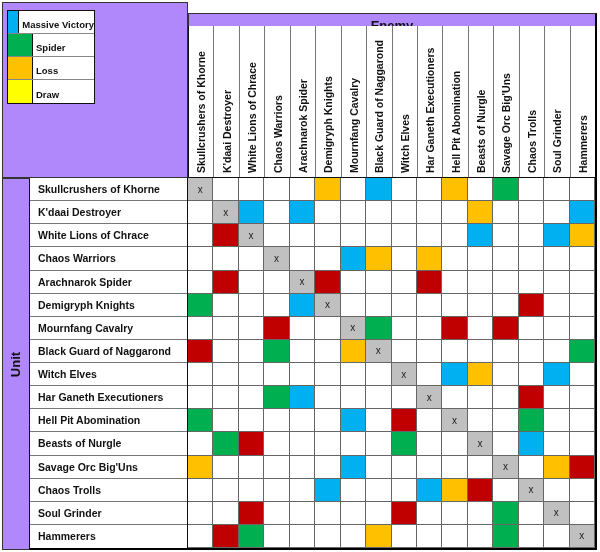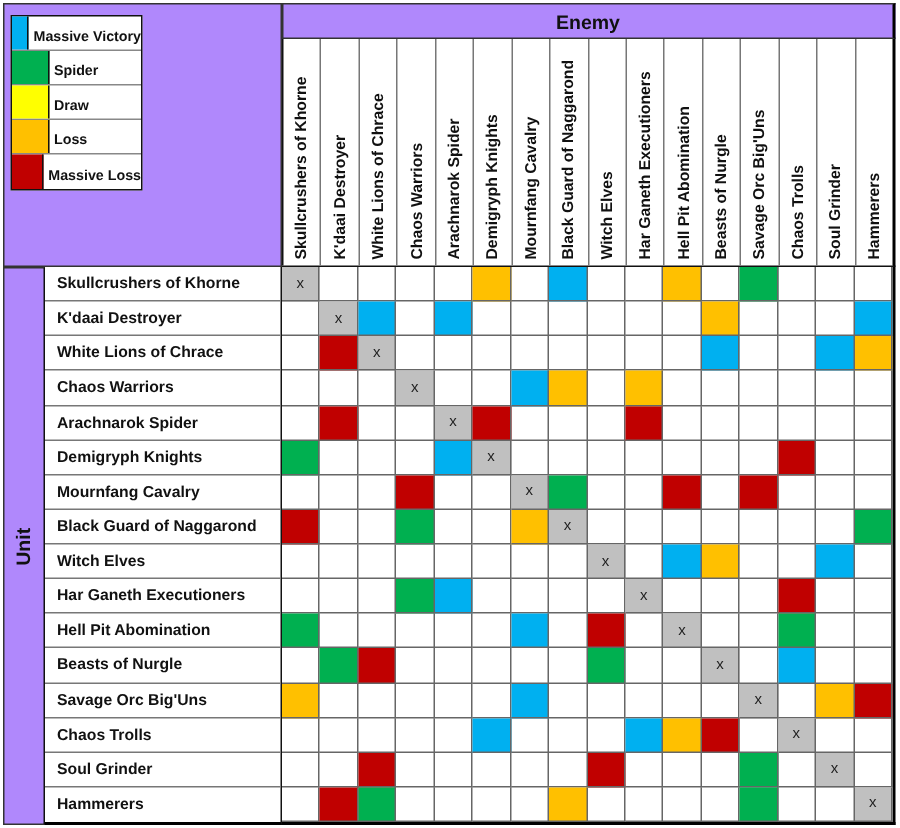--- a/index.html
+++ b/index.html
@@ -20,21 +20,21 @@
   .legend-row { display: flex; height: 23px; border-bottom: 1px solid #888; }
   .legend-row:last-child { border-bottom: none; }
   .legend-swatch { width: 25px; height: 100%; border-right: 1.5px solid #111; }
   .legend-label {
     flex: 1; font-size: 9.5px; font-weight: bold; color: #111;
     display: flex; align-items: flex-end; padding: 0 0 3px 3px; white-space: nowrap;
   }
 
   
   .enemy-header {
-    position: absolute; left: 188px; top: 2px; width: 409px; height: 24px;
+    position: absolute; left: 188px; top: 13px; width: 409px; height: 24px;
     background: #b088fc; border: 1px solid #333; border-right: 2px solid #000;
     display: flex; align-items: center; justify-content: center;
     font-weight: bold; font-size: 13px; color: #111;
   }
 
   
   .col-headers {
     position: absolute; left: 188px; top: 26px; width: 409px; height: 152px;
     display: flex; background: #fff; border-right: 2px solid #000; border-bottom: 1.5px solid #111;
   }
@@ -95,30 +95,26 @@
   <div class="legend" id="legend">
       <div class="legend-row">
         <div class="legend-swatch" style="background: rgb(0, 176, 240);"></div>
         <div class="legend-label">Massive Victory</div>
       </div>
       <div class="legend-row">
         <div class="legend-swatch" style="background: rgb(0, 176, 80);"></div>
         <div class="legend-label">Spider</div>
       </div>
       <div class="legend-row">
+        <div class="legend-swatch" style="background: rgb(255, 192, 0);"></div>
+        <div class="legend-label">Loss</div>
+      </div>
+      <div class="legend-row">
         <div class="legend-swatch" style="background: rgb(255, 255, 0);"></div>
         <div class="legend-label">Draw</div>
-      </div>
-      <div class="legend-row">
-        <div class="legend-swatch" style="background: rgb(255, 192, 0);"></div>
-        <div class="legend-label">Loss</div>
-      </div>
-      <div class="legend-row">
-        <div class="legend-swatch" style="background: rgb(192, 0, 0);"></div>
-        <div class="legend-label">Massive Loss</div>
       </div>
     </div>
 
   <div class="enemy-header">Enemy</div>
 
   <div class="col-headers" id="colheads">
       <div class="col-head">
         <span>Skullcrushers of Khorne</span>
       </div>
       <div class="col-head">

